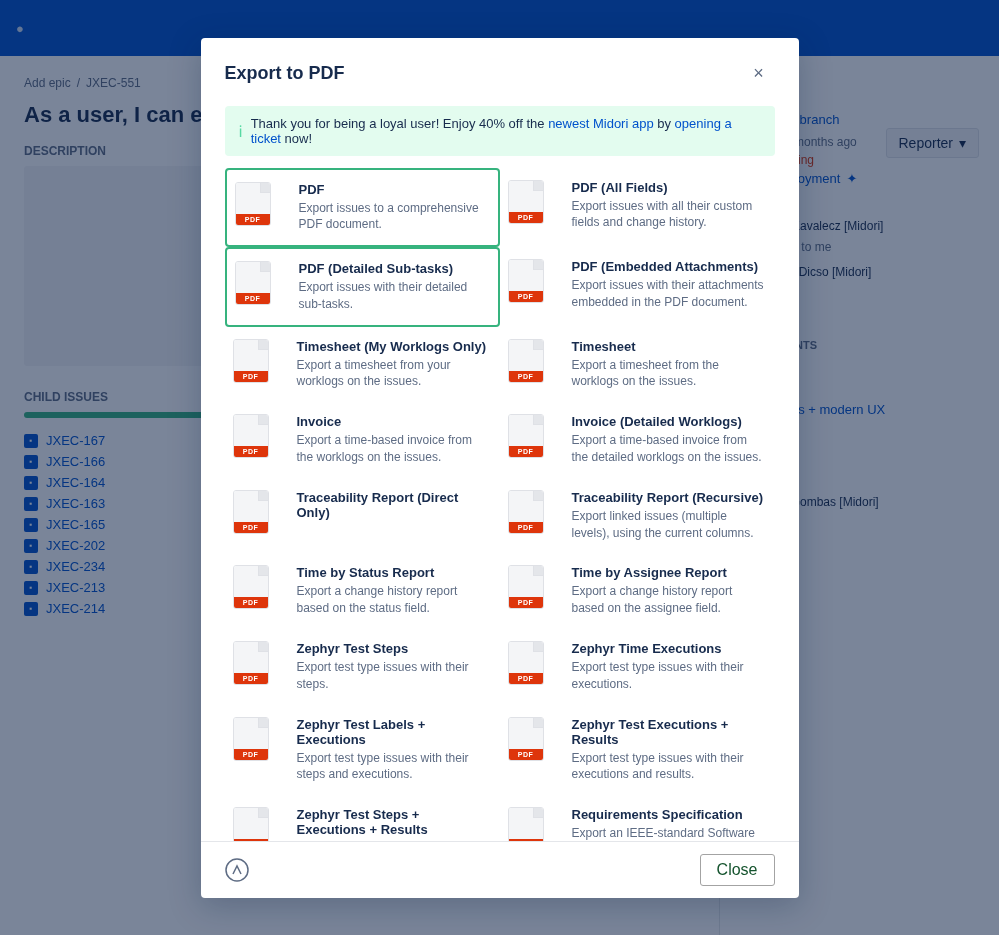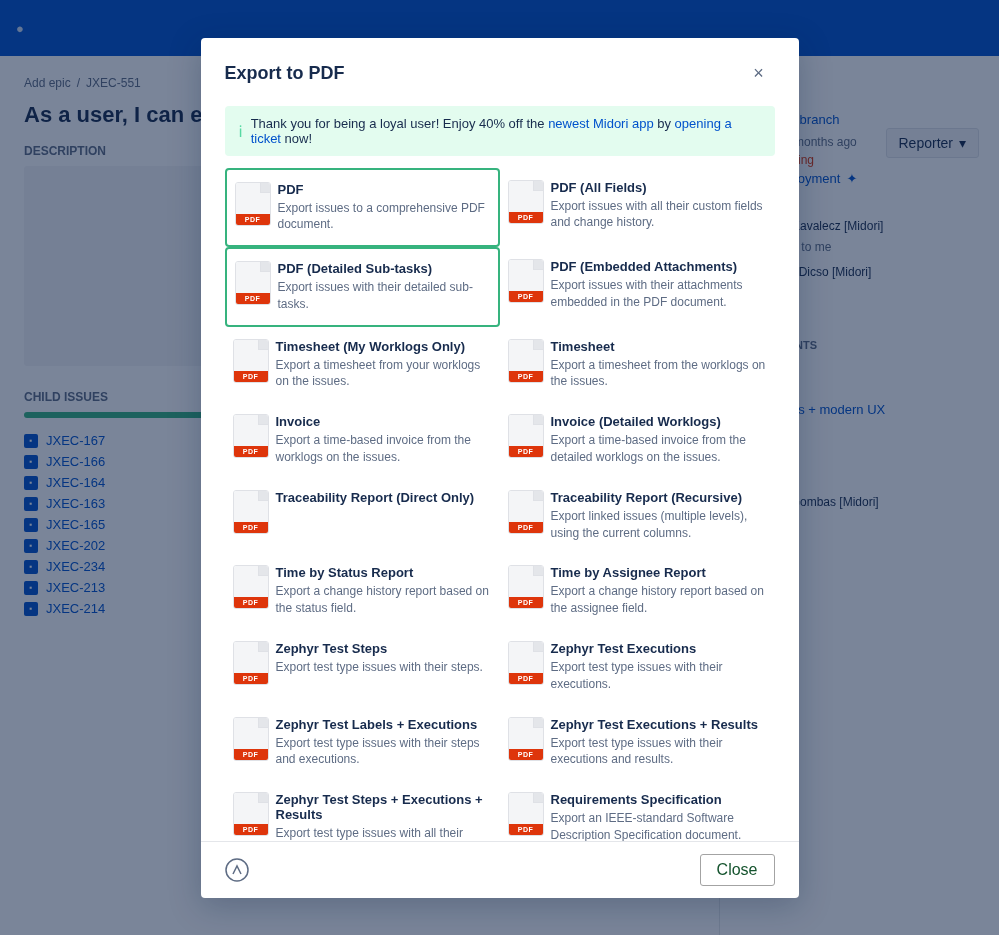--- a/index.html
+++ b/index.html
@@ -85,21 +85,21 @@
     
     .modal-body {
       padding: 0 24px; overflow-y: auto; flex: 1;
     }
 
     .export-grid {
       display: grid; grid-template-columns: 1fr 1fr; gap: 0;
     }
 
     .export-item {
-      display: flex; align-items: flex-start; gap: 7px;
+      display: flex; align-items: flex-start; gap: 28px;
       padding: 12px 8px; cursor: pointer; border-radius: 3px;
       position: relative;
     }
     .export-item.highlighted {
       border: 2px solid #36b37e; border-radius: 4px;
     }
 
     .pdf-icon {
       width: 36px; height: 44px; flex-shrink: 0; position: relative;
     }
@@ -524,21 +524,21 @@
         <div class="export-item">
     <div class="pdf-icon">
       <div class="pdf-icon-body" style="background:#fff">
         <div class="pdf-icon-top" style="background:#f4f5f7">
           <div class="pdf-icon-fold"></div>
         </div>
         <div class="pdf-badge" style="background:#de350b">PDF</div>
       </div>
     </div>
     <div class="export-text">
-      <div class="export-name">Zephyr Test Executions</div>
+      <div class="export-name">Zephyr Time Executions</div>
       <div class="export-desc">Export test type issues with their executions.</div>
     </div>
   </div>
         <div class="export-item">
     <div class="pdf-icon">
       <div class="pdf-icon-body" style="background:#fff">
         <div class="pdf-icon-top" style="background:#f4f5f7">
           <div class="pdf-icon-fold"></div>
         </div>
         <div class="pdf-badge" style="background:#de350b">PDF</div>

